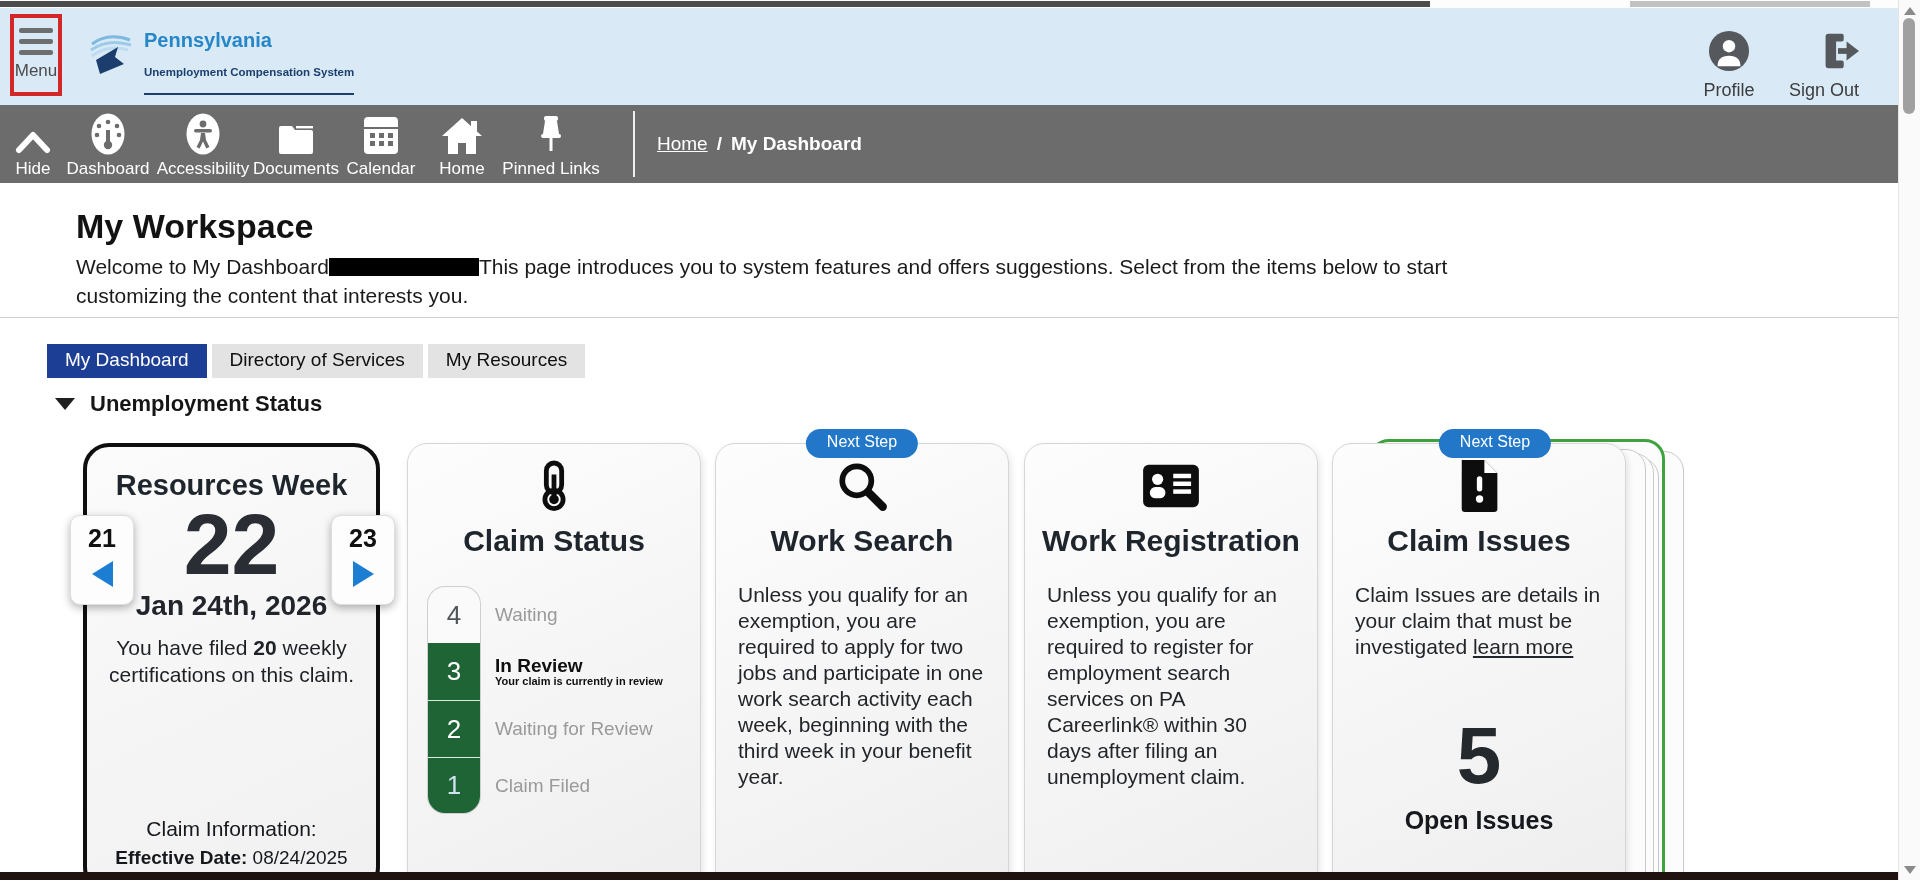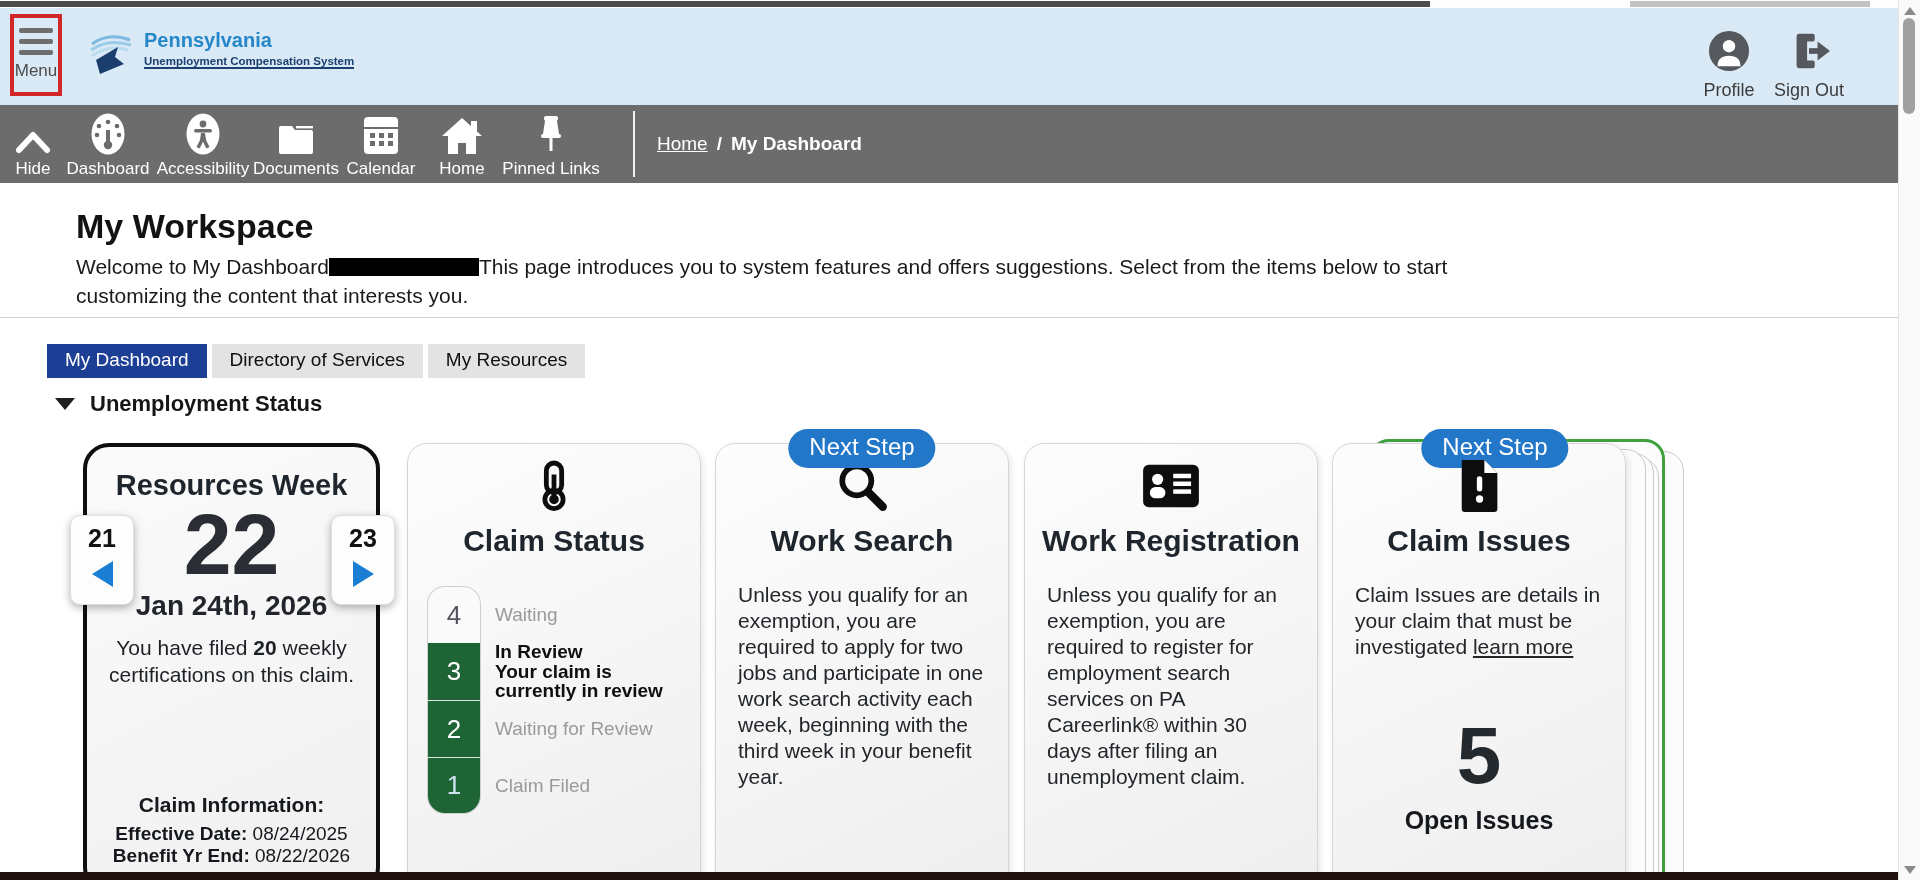--- a/index.html
+++ b/index.html
@@ -11,21 +11,21 @@
   .top-strip .seg2{position:absolute;left:1630px;top:1px;width:240px;height:6px;background:#c2c2c2;}
 
   
   .app-header{position:absolute;left:0;top:8px;width:1898px;height:97px;background:#d9eaf6;}
   .menu-btn{position:absolute;left:10px;top:6px;width:52px;height:82px;border:4px solid #d32727;box-sizing:border-box;background:transparent;}
   .menu-bars{margin:10px auto 0;width:34px;}
   .menu-bars div{height:5px;background:#6e6e6e;border-radius:2px;margin-bottom:6px;}
   .menu-label{text-align:center;font-size:17px;color:#4c4c4c;margin-top:3px;}
   .logo{position:absolute;left:88px;top:22px;display:flex;gap:10px;align-items:flex-start;}
   .logo-text .t1{font-size:20px;font-weight:700;color:#2586c8;line-height:1;}
-  .logo-text .t2{font-size:11.5px;font-weight:700;color:#1b3f6e;margin-top:5px;border-bottom:2px solid #1b3f6e;padding-bottom:0;}
+  .logo-text .t2{font-size:11.5px;font-weight:700;color:#1b3f6e;margin-top:16px;border-bottom:2px solid #1b3f6e;padding-bottom:15px;}
   .hact{position:absolute;top:22px;width:100px;text-align:center;cursor:pointer;}
   .hact .lbl{font-size:18px;color:#3c3c3c;margin-top:4px;}
 
   
   .toolbar{position:absolute;left:0;top:105px;width:1898px;height:78px;background:#6c6c6c;}
   .tool{position:absolute;top:7px;height:66px;text-align:center;cursor:pointer;}
   .tool .icn{height:44px;display:flex;align-items:flex-end;justify-content:center;}
   .tool .lbl{font-size:17px;color:#fff;margin-top:3px;white-space:nowrap;}
   .tool-sep{position:absolute;left:633px;top:6px;width:2px;height:66px;background:#efefef;}
   .breadcrumb{position:absolute;left:657px;top:0;height:78px;display:flex;align-items:center;gap:9px;color:#fff;font-size:19px;}
@@ -61,39 +61,39 @@
   .bw-num{font-size:86px;font-weight:800;color:#2a2e34;line-height:0.95;margin-top:2px;}
   .bw-date{font-size:28px;font-weight:700;color:#22262c;margin-top:4px;}
   .bw-filed{margin:12px auto 0;width:252px;font-size:21px;color:#1d2126;line-height:1.32;}
   .week-chip{position:absolute;width:62px;height:88px;background:#fdfdfd;border:1px solid #dedede;border-radius:10px;box-shadow:0 3px 8px rgba(0,0,0,.3);text-align:center;cursor:pointer;}
   .week-chip .num{font-size:25px;font-weight:700;color:#111;margin-top:8px;}
   .chip-left{left:-17px;top:68px;}
   .chip-right{right:-19px;top:68px;}
   .tri-l{margin:8px auto 0;width:0;height:0;border-top:13px solid transparent;border-bottom:13px solid transparent;border-right:21px solid #1b7ed3;}
   .tri-r{margin:8px auto 0;width:0;height:0;border-top:13px solid transparent;border-bottom:13px solid transparent;border-left:21px solid #1b7ed3;}
   .claim-info{position:absolute;left:0;right:0;top:346px;}
-  .ci-title{font-size:21px;font-weight:700;color:#15181c;margin-bottom:6px;}
+  .ci-title{font-size:21px;font-weight:400;color:#15181c;margin-bottom:6px;margin-top:24px;}
   .ci-row{font-size:19px;color:#15181c;line-height:1.18;}
   .ci-row b{font-weight:700;}
 
   
   .steps{margin:28px 0 0 19px;}
   .step-row{display:flex;height:57px;}
   .step-num{width:54px;display:flex;align-items:center;justify-content:center;font-size:26px;box-sizing:border-box;}
   .sn-top{background:#fafafa;color:#50555b;border:1px solid #cfcfcf;border-bottom:none;border-radius:18px 18px 0 0;}
   .sn-g{background:#1e6434;color:#fff;border-left:1px solid #cfcfcf;border-right:1px solid #cfcfcf;}
   .sn-g2{border-top:1px solid rgba(255,255,255,.85);}
   .sn-bot{background:#1e6434;color:#cfe3f3;border:1px solid #cfcfcf;border-top:1px solid rgba(255,255,255,.85);border-radius:0 0 18px 18px;}
   .step-lbl{flex:1;display:flex;flex-direction:column;justify-content:center;padding-left:14px;}
   .sl-gray{font-size:19px;color:#9a9a9a;}
   .sl-active .l1{font-size:19px;font-weight:700;color:#0f0f0f;line-height:1.05;}
-  .sl-active .l2{font-size:19px;font-weight:700;color:#0f0f0f;line-height:1.05;width:180px;}
-
-  
-  .badge{position:absolute;left:50%;top:-15px;transform:translateX(-50%);background:#2277c8;color:#fff;font-size:24px;padding:4px 21px 7px;border-radius:20px;white-space:nowrap;}
+  .sl-active .l2{font-size:11px;font-weight:700;color:#0f0f0f;line-height:1.05;width:180px;}
+
+  
+  .badge{position:absolute;left:50%;top:-15px;transform:translateX(-50%);background:#2277c8;color:#fff;font-size:16px;padding:4px 21px 7px;border-radius:20px;white-space:nowrap;}
 
   
   .link{text-decoration:underline;cursor:pointer;}
   .issues-count{margin-top:56px;text-align:center;font-size:80px;font-weight:800;color:#24292e;line-height:1;}
   .issues-count-lbl{margin-top:10px;text-align:center;font-size:25px;font-weight:700;color:#15181c;}
   .stack-layer{position:absolute;border-radius:20px;background:#fcfcfc;border:1px solid #c9c9c9;box-sizing:border-box;}
 
   
   .bottom-bar{position:absolute;left:0;top:872px;width:1898px;height:8px;background:#20120e;z-index:50;}
   .scrollbar{position:absolute;right:0;top:0;width:22px;height:880px;background:#fafafa;border-left:1px solid #e4e4e4;box-sizing:border-box;z-index:60;}
@@ -141,21 +141,21 @@
             </clipPath>
           </defs>
         <circle cx="22" cy="22" r="21" fill="#55595d"></circle>
         <g clip-path="url(#pc)">
           <circle cx="22" cy="17" r="6.5" fill="#fff"></circle>
           <path d="M10 38 q0 -11 12 -11 q12 0 12 11 z" fill="#fff"></path>
         </g>
       </svg>
       <div class="lbl">Profile</div>
     </div>
-    <div class="hact" style="left:1759px;">
+    <div class="hact" style="left:1759px;text-align:right;">
       <svg width="42" height="42" viewBox="0 0 44 44">
         <path d="M12 4 h14 a2 2 0 0 1 2 2 v4 a2 2 0 0 1 -2 2 h-6 v20 h6 a2 2 0 0 1 2 2 v4 a2 2 0 0 1 -2 2 h-14 a3 3 0 0 1 -3 -3 v-30 a3 3 0 0 1 3 -3 z" fill="#55595d"></path>
         <rect x="22" y="19" width="10" height="6" fill="#55595d"></rect>
         <polygon points="31,12 44,22 31,32" fill="#55595d"></polygon>
       </svg>
       <div class="lbl">Sign Out</div>
     </div>
   </div>
 
   <div class="toolbar">

